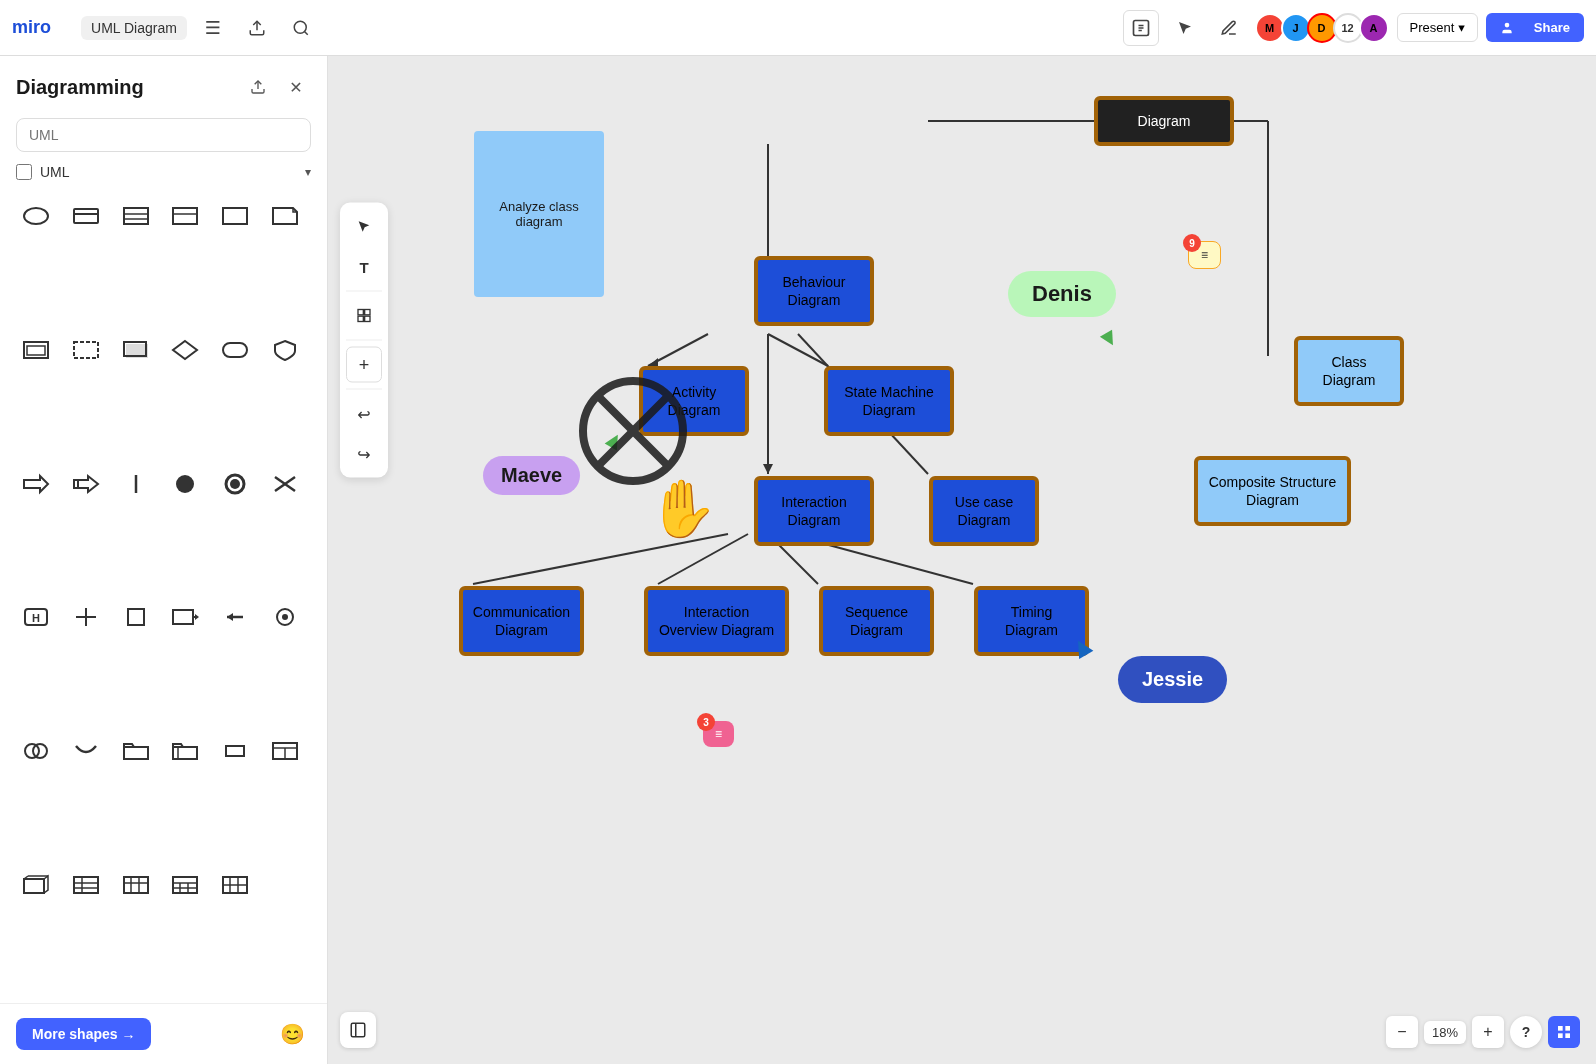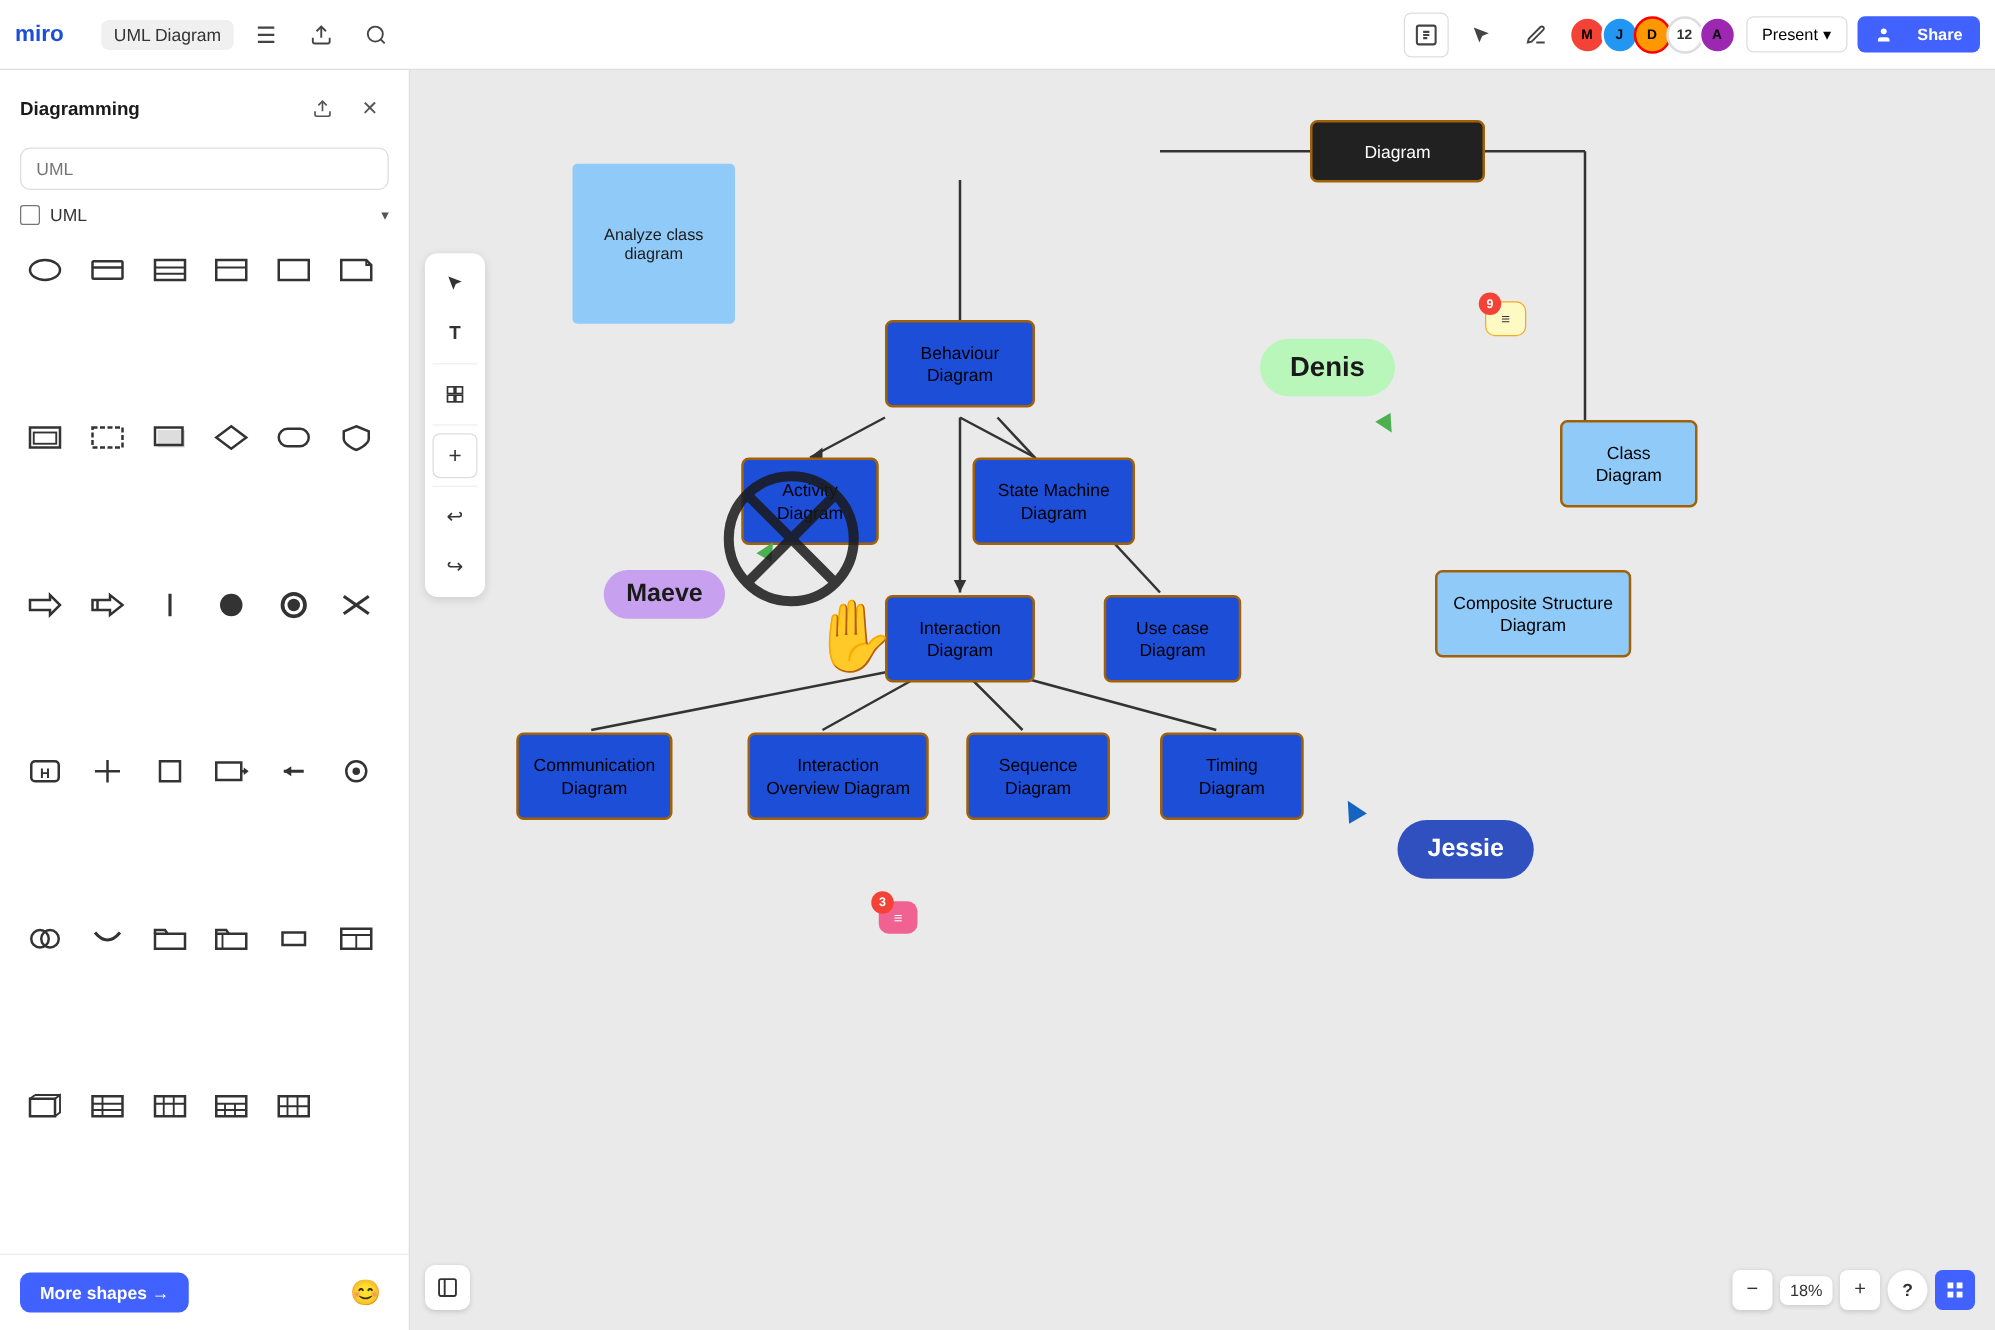--- a/index.html
+++ b/index.html
@@ -23,21 +23,21 @@
     #topbar .present-btn { display: flex; align-items: center; gap: 4px; padding: 6px 12px; background: #fff; border: 1px solid #ddd; border-radius: 6px; cursor: pointer; font-size: 13px; font-weight: 500; }
     #topbar .share-btn { display: flex; align-items: center; gap: 20px; padding: 7px 14px; background: #4262ff; border: none; border-radius: 6px; cursor: pointer; font-size: 13px; font-weight: 600; color: #fff; }
 
     
     #left-panel {
       position: absolute; top: 56px; left: 0; width: 328px; bottom: 0;
       background: #fff; border-right: 1px solid #e0e0e0; z-index: 50;
       display: flex; flex-direction: column;
     }
     #panel-header { padding: 16px 16px 8px; display: flex; align-items: center; justify-content: space-between; }
-    #panel-title { font-size: 15px; font-weight: 600; color: #1a1a1a; text-align: center; }
+    #panel-title { font-size: 20px; font-weight: 600; color: #1a1a1a; text-align: center; }
     .panel-header-icons { display: flex; gap: 8px; }
     .panel-icon-btn { width: 30px; height: 30px; display: flex; align-items: center; justify-content: center; cursor: pointer; border: none; background: transparent; font-size: 16px; color: #555; border-radius: 4px; }
     #search-box { margin: 8px 16px; }
     #search-input { width: 100%; padding: 8px 12px; border: 1px solid #ddd; border-radius: 8px; font-size: 14px; color: #999; outline: none; }
     #uml-filter { margin: 4px 16px 8px; display: flex; align-items: center; gap: 8px; }
     #uml-checkbox { width: 16px; height: 16px; cursor: pointer; }
     #uml-label { font-size: 14px; color: #333; flex: 1; }
     #uml-chevron { color: #555; font-size: 12px; cursor: pointer; }
     #shapes-grid { display: grid; grid-template-columns: repeat(6, 1fr); gap: 4px; padding: 8px 16px; overflow-y: auto; flex: 1; }
     .shape-item { width: 40px; height: 40px; display: flex; align-items: center; justify-content: center; cursor: pointer; border-radius: 4px; }
@@ -69,26 +69,27 @@
       display: flex; align-items: center; gap: 6px; z-index: 50;
     }
     .zoom-btn { width: 32px; height: 32px; display: flex; align-items: center; justify-content: center; cursor: pointer; border-radius: 6px; border: none; background: #fff; box-shadow: 0 1px 4px rgba(0,0,0,0.15); font-size: 16px; color: #333; }
     .zoom-level { font-size: 13px; color: #333; background: #fff; padding: 4px 8px; border-radius: 6px; box-shadow: 0 1px 4px rgba(0,0,0,0.15); }
     .question-btn { width: 32px; height: 32px; display: flex; align-items: center; justify-content: center; cursor: pointer; border-radius: 50%; border: none; background: #fff; box-shadow: 0 1px 4px rgba(0,0,0,0.15); font-size: 14px; color: #333; font-weight: bold; }
     .map-btn { width: 32px; height: 32px; display: flex; align-items: center; justify-content: center; cursor: pointer; border-radius: 6px; border: none; background: #4262ff; font-size: 14px; color: #fff; }
 
     
     .diagram-box {
       position: absolute;
-      border: 2px solid #a16207;
+      border: 4px solid #a16207;
       border-radius: 6px;
       display: flex; align-items: center; justify-content: center;
       text-align: center;
       font-size: 14px; font-weight: 500;
       line-height: 1.3;
+      margin-left: 46px;
     }
     .box-yellow { background: #1d4ed8; }
     .box-blue-light { background: #90caf9; }
     .box-dark { background: #212121; color: #fff; }
 
     
     #connector-svg {
       position: absolute; top: 0; left: 0; width: 100%; height: 100%;
       pointer-events: none;
     }
@@ -488,21 +489,21 @@
       <line x1="400" y1="478" x2="145" y2="528" stroke="#333" stroke-width="2"></line>
 
       <line x1="420" y1="478" x2="330" y2="528" stroke="#333" stroke-width="2"></line>
 
       <line x1="440" y1="478" x2="490" y2="528" stroke="#333" stroke-width="2"></line>
       <polygon points="440,478 435,488 445,488" fill="#333"></polygon>
 
       <line x1="460" y1="478" x2="645" y2="528" stroke="#333" stroke-width="2"></line>
     </svg>
 
-    <div class="sticky-note" style="left:130px; top:75px; width:130px; height:128px; background:#90caf9; font-size:13px; font-weight:500; color:#1a1a1a; border-radius:4px; padding:16px; display:flex; align-items:center; justify-content:center; text-align:center;">
+    <div class="sticky-note" style="left:146px; top:75px; width:130px; height:166px; background:#90caf9; font-size:13px; font-weight:500; color:#1a1a1a; border-radius:4px; padding:16px; display:flex; align-items:center; justify-content:center; text-align:center;">
       <span>Analyze class
 diagram</span>
     </div>
 
     <div class="diagram-box box-dark" style="left:720px; top:40px; width:140px; height:50px;">
       <span>Diagram</span>
     </div>
 
     <div class="diagram-box box-yellow" style="left:380px; top:200px; width:120px; height:70px;">
       <span>Behaviour<br>Diagram</span>

